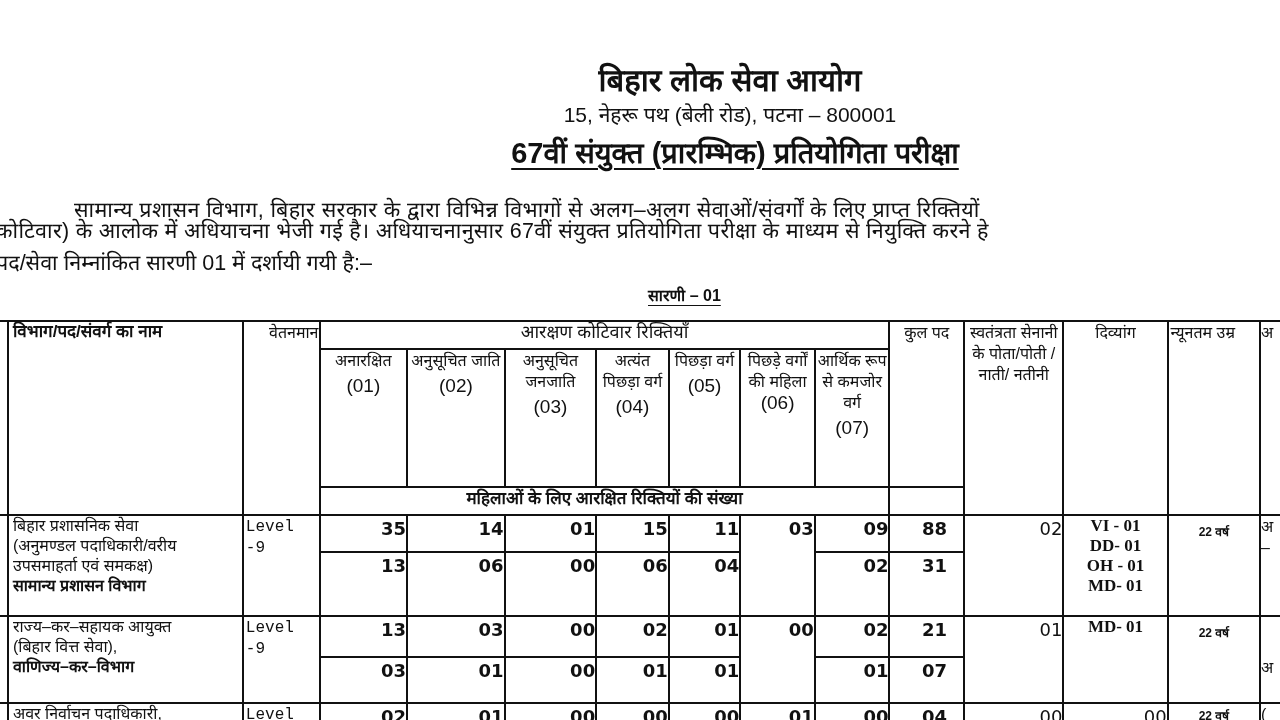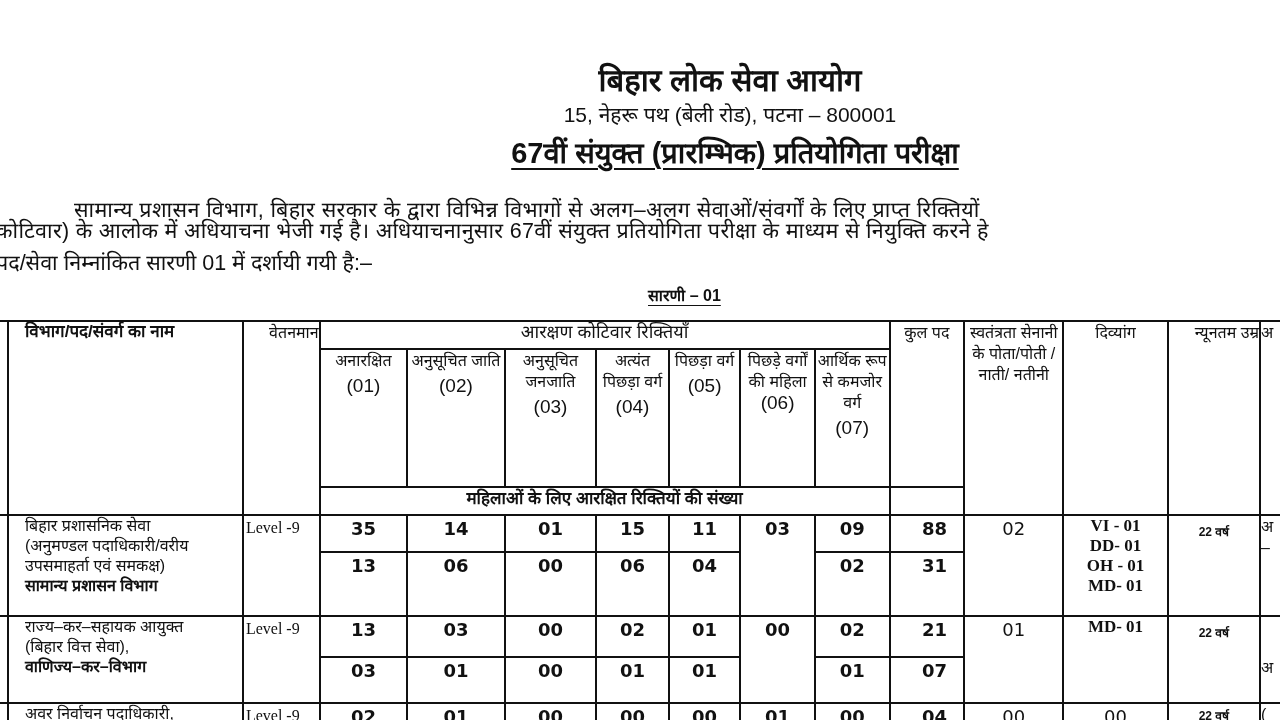--- a/index.html
+++ b/index.html
@@ -12,23 +12,23 @@
   .para { position:absolute; left:0; font-size:21.5px; white-space:nowrap; }
   .p1 { top:194px; left:58px; letter-spacing:0.4px;margin-left:16px; }
   .p2 { top:215px; left:-4px; letter-spacing:0.3px; }
   .p3 { top:247px; left:-4px; }
   .tcap { position:absolute; top:284px; left:648px; font-size:16px; font-weight:bold; }
   .tcap span { text-decoration:underline; text-underline-offset:4px; }
   .tbl { position:absolute; top:320px; left:0; }
   table { border-collapse:collapse; table-layout:fixed; }
   td { border:2px solid #111; padding:0; vertical-align:top; text-align:center; font-size:16px; line-height:21px; }
   td.h { font-size:16px; }
-  td.num { font-family:"DejaVu Sans", sans-serif; font-size:18px; font-weight:bold; line-height:22px; padding-top:2px; }
-  td.name { text-align:left; padding-left:16px; font-size:16px; line-height:20px;margin-left:44px; }
-  td.pay { text-align:left; padding-left:2px; font-size:16px; font-family:Liberation Serif, serif; padding-top:1px; }
+  td.num { font-family:"DejaVu Sans", sans-serif; font-size:18px; font-weight:bold; line-height:22px; padding-top:2px;text-align:right; }
+  td.name { text-align:left; padding-left:4px; font-size:16px; line-height:20px;margin-left:44px; }
+  td.pay { text-align:left; padding-left:2px; font-size:16px; font-family:Liberation Mono, monospace; padding-top:1px; }
   td.dv { font-family:"Liberation Serif", serif; font-size:17px; line-height:20px; font-weight:bold; }
   td.age { font-family:"Liberation Sans", sans-serif; font-size:12px; font-weight:bold; padding-top:6px; }
   td.cut { border-right:none; }
   td.num.r { text-align:right; padding-right:16px; }
 </style>
 </head>
 <body>
 
 <div class="hdr org">बिहार लोक सेवा आयोग</div>
 <div class="hdr addr">15, नेहरू पथ (बेली रोड), पटना – 800001</div>
@@ -62,21 +62,21 @@
 
   <tbody>
         <tr style="height:28px">
     <td rowspan="3" style="border-left:none"></td>
     <td rowspan="3" class="h name" style="font-weight:bold;font-size:17px">विभाग/पद/संवर्ग का नाम</td>
     <td rowspan="3" class="h" style="text-align:right;padding-left:1px">वेतनमान</td>
     <td colspan="7" class="h" style="font-size:18px">आरक्षण कोटिवार रिक्तियाँ</td>
     <td rowspan="2" class="h">कुल पद</td>
     <td rowspan="3" class="h">स्वतंत्रता सेनानी के पोता/पोती /नाती/ नतीनी</td>
     <td rowspan="3" class="h">दिव्यांग</td>
-    <td rowspan="3" class="h" style="text-align:right;padding-left:2px">न्यूनतम उम्र</td>
+    <td rowspan="3" class="h" style="text-align:left;padding-left:2px">न्यूनतम उम्र</td>
     <td rowspan="3" class="h cut" style="text-align:left">अ</td>
   </tr>
 
   <tr style="height:138px">
     <td class="h">
             <div>अनारक्षित</div>
             <div style="font-size:19px;margin-top:4px">(01)</div>
           </td>
     <td class="h">
             <div>अनुसूचित जाति</div>

